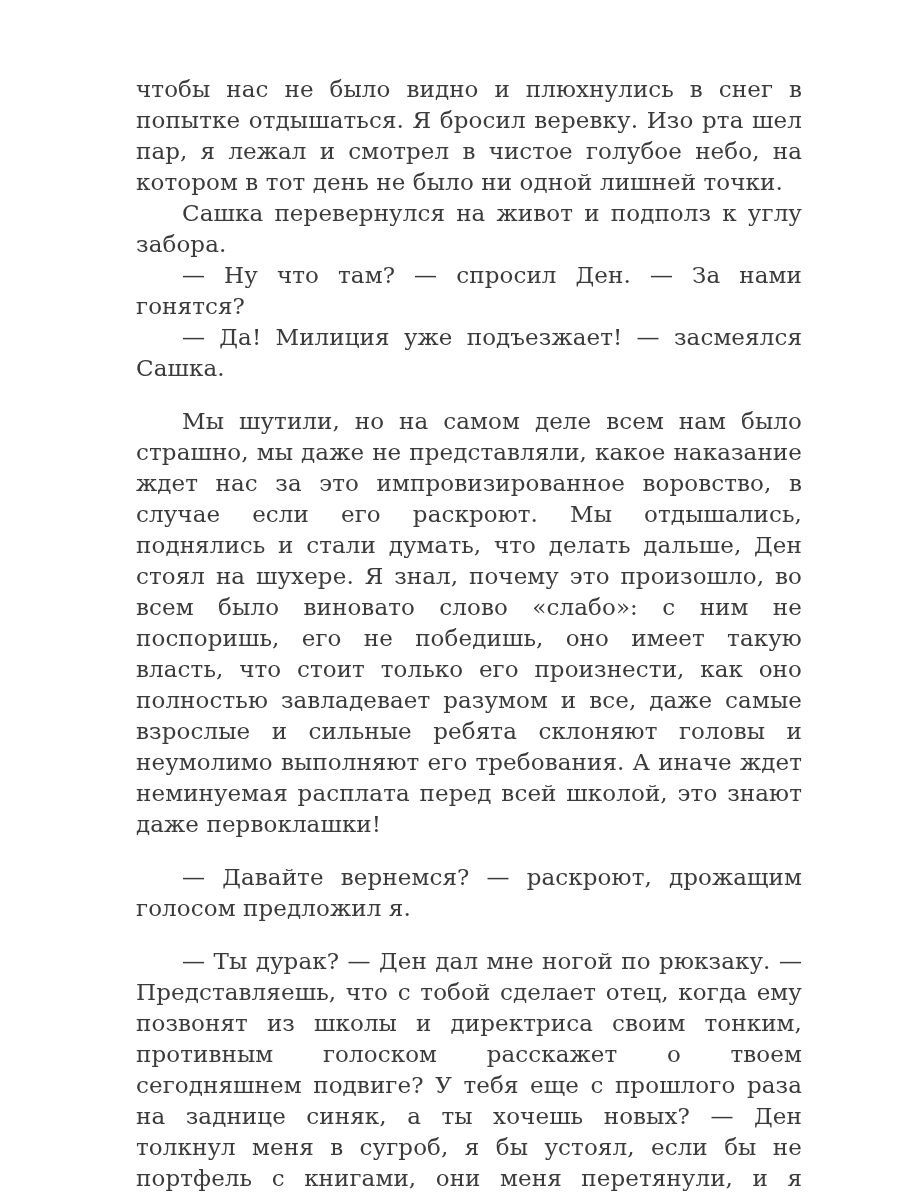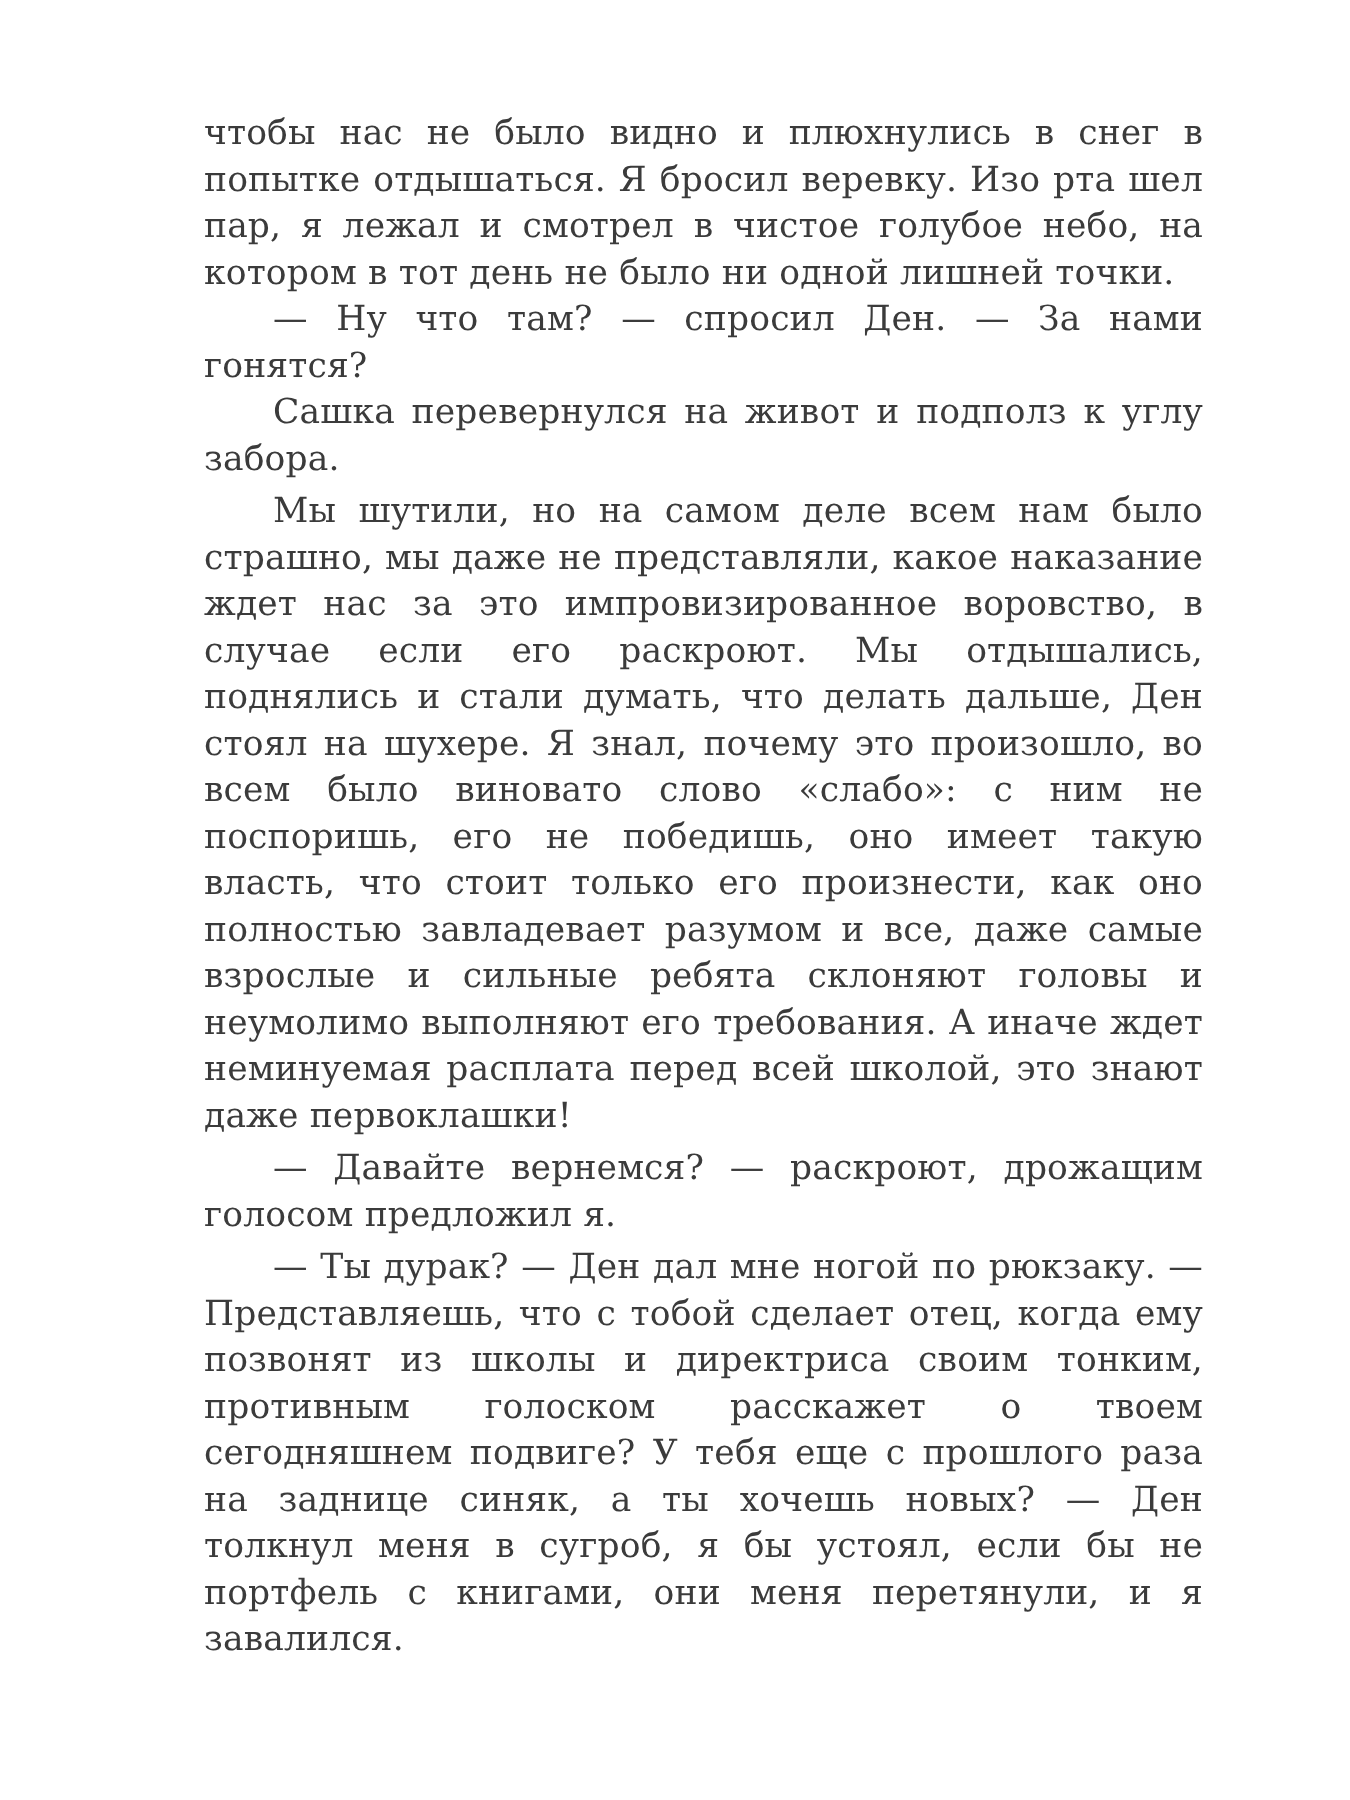--- a/index.html
+++ b/index.html
@@ -34,31 +34,32 @@
     letter-spacing: 0.1px;
   }
   .para {
     margin: 0;
     text-indent: 46px;
   }
   .para.noindent {
     text-indent: 0;
   }
   .para.gap-before {
-    margin-top: 4px;
+    margin-top: 22px;
   }
 </style>
 </head>
 <body>
 
 <main class="book-page">
 
   <section class="text-block" lang="ru">
     <p class="para noindent">чтобы нас не было видно и плюхнулись в снег в попытке отдышаться. Я бросил веревку. Изо рта шел пар, я лежал и смотрел в чистое голубое небо, на котором в тот день не было ни одной лишней точки.</p>
+    <p class="para">Сашка перевернулся на живот и подполз к углу забора.</p>
     <p class="para">— Ну что там? — спросил Ден. — За нами гонятся?</p>
-    <p class="para">Сашка перевернулся на живот и подполз к углу забора.</p>
+    <p class="para">— Да! Милиция уже подъезжает! — засмеялся Сашка.</p>
     <p class="para gap-before">Мы шутили, но на самом деле всем нам было страшно, мы даже не представляли, какое наказание ждет нас за это импровизированное воровство, в случае если его раскроют. Мы отдышались, поднялись и стали думать, что делать дальше, Ден стоял на шухере. Я знал, почему это произошло, во всем было виновато слово «слабо»: с ним не поспоришь, его не победишь, оно имеет такую власть, что стоит только его произнести, как оно полностью завладевает разумом и все, даже самые взрослые и сильные ребята склоняют головы и неумолимо выполняют его требования. А иначе ждет неминуемая расплата перед всей школой, это знают даже первоклашки!</p>
     <p class="para gap-before">— Давайте вернемся? — раскроют, дрожащим голосом предложил я.</p>
     <p class="para gap-before">— Ты дурак? — Ден дал мне ногой по рюкзаку. — Представляешь, что с тобой сделает отец, когда ему позвонят из школы и директриса своим тонким, противным голоском расскажет о твоем сегодняшнем подвиге? У тебя еще с прошлого раза на заднице синяк, а ты хочешь новых? — Ден толкнул меня в сугроб, я бы устоял, если бы не портфель с книгами, они меня перетянули, и я завалился.</p>
 
   </section>
 
 </main>
 
 </body></html>

